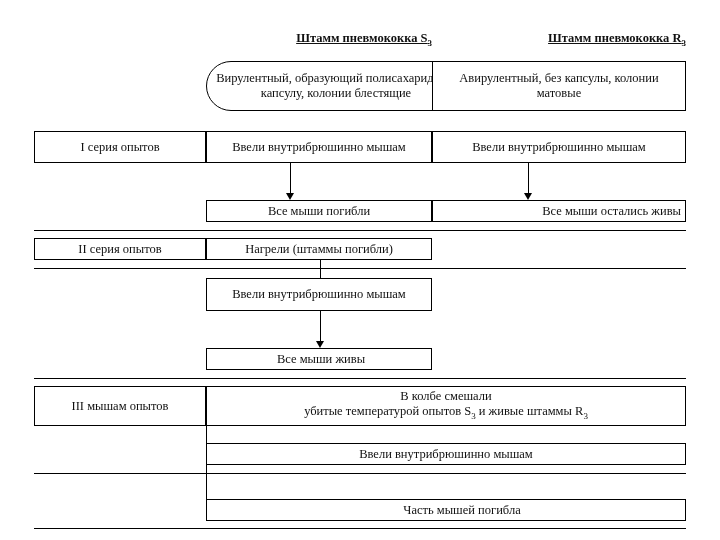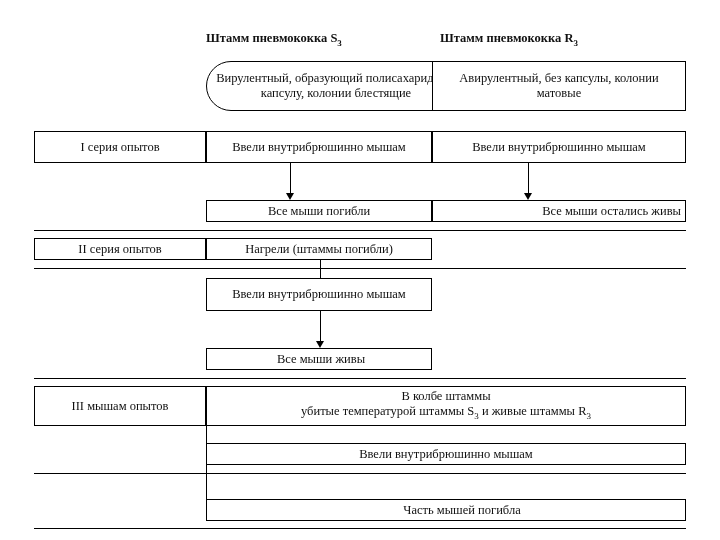--- a/index.html
+++ b/index.html
@@ -15,24 +15,25 @@
     overflow: hidden;
   }
   #root {
     position: relative;
     width: 720px;
     height: 540px;
   }
   .lbl {
     position: absolute;
     box-sizing: border-box;
-    text-align: left;
+    text-align: right;
     font-size: 12.5px;
     line-height: 15px;
     color: #111;
+    text-decoration: underline;
   }
   .box {
     position: absolute;
     box-sizing: border-box;
     border: 1.3px solid #000;
     background: #fff;
     text-align: center;
     font-size: 12.5px;
     line-height: 15px;
     display: flex;
@@ -133,23 +134,23 @@
   <div class="box" style="left:206px; top:348px; width:226px; height:22px;padding-left:8px;">
     <span>Все мыши живы</span>
   </div>
 
   <div class="hline" style="left:34px; top:378px; width:652px;"></div>
 
   <div class="box" style="left:34px; top:386px; width:172px; height:40px;">
     <span>III мышам опытов</span>
   </div>
   <div class="box" style="left:206px; top:386px; width:480px; height:40px; flex-direction:column;">
-    <div>В колбе штаммы</div>
+    <div>В колбе смешали</div>
     <div>
-      <span>убитые температурой штаммы S</span><span class="sub">3</span><span> и живые штаммы R</span><span class="sub">3</span>
+      <span>убитые температурой опытов S</span><span class="sub">3</span><span> и живые штаммы R</span><span class="sub">3</span>
     </div>
   </div>
 
   <div class="vline" style="left:206px; top:426px; height:22px;"></div>
 
   <div class="box" style="left:206px; top:443px; width:480px; height:22px;">
     <span>Ввели внутрибрюшинно мышам</span>
   </div>
 
   <div class="hline" style="left:34px; top:473px; width:652px;"></div>

